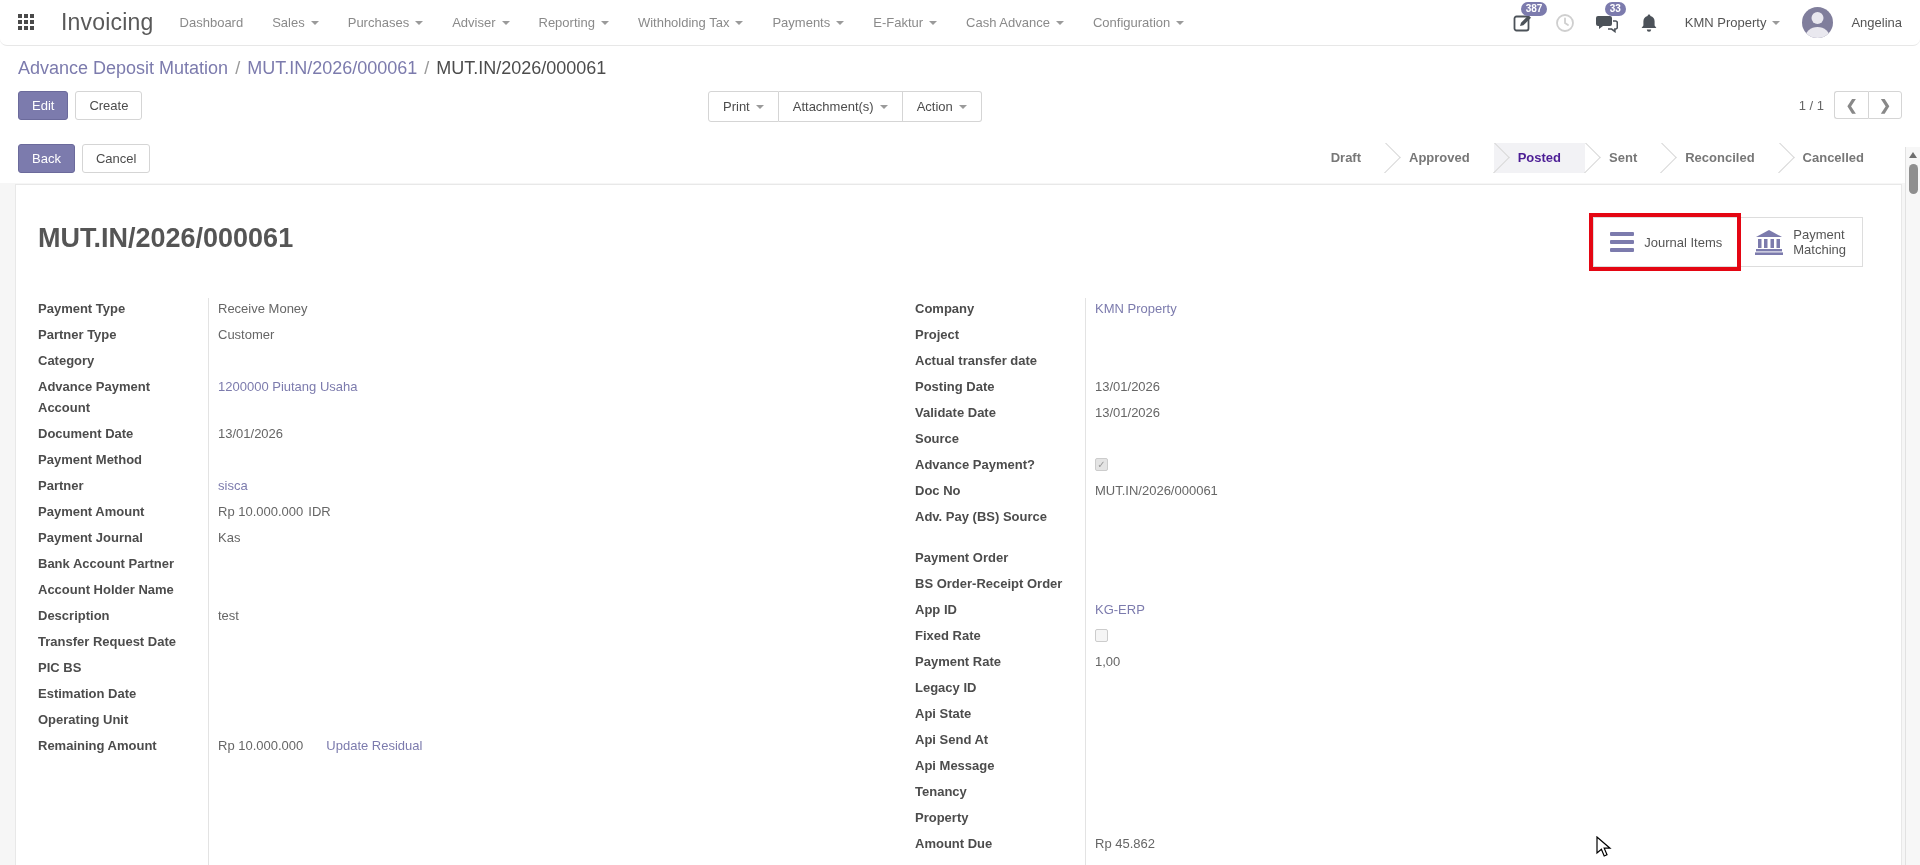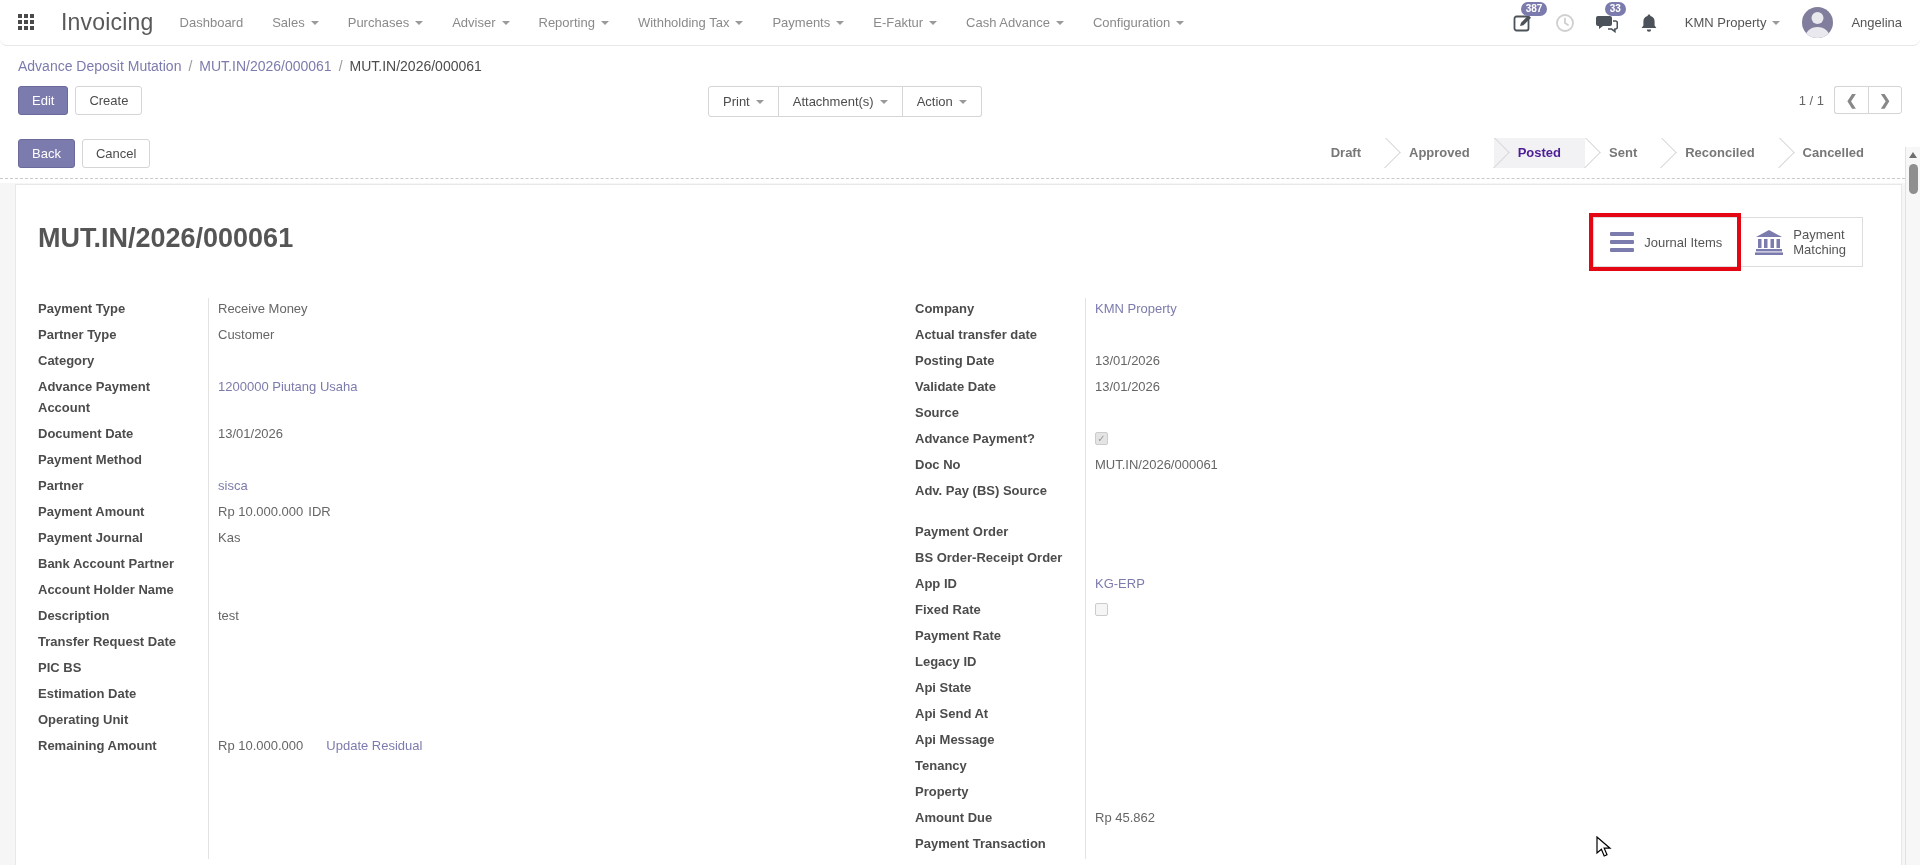--- a/index.html
+++ b/index.html
@@ -23,21 +23,21 @@
     justify-content:center; cursor:pointer; }
   .badge { position:absolute; top:-9px; left:10px; background:#7c7bad; color:#fff; font-size:10px;
     line-height:14px; padding:0 5px; border-radius:8px; font-weight:bold; }
   .company-switch { font-size:13px; color:#555; display:flex; align-items:center; cursor:pointer; margin-left:6px; }
   .avatar { width:31px; height:31px; border-radius:50%; background:#807e9c; overflow:hidden;
     display:flex; align-items:flex-end; justify-content:center; cursor:pointer; margin-left:4px; }
   .username { font-size:13px; color:#555; cursor:pointer; }
 
   
   .controlpanel { background:#fff; padding:12px 18px 0 18px; position:relative; }
-  .breadcrumb { font-size:14px; margin-bottom:12px; }
+  .breadcrumb { font-size:18px; margin-bottom:12px; }
   .breadcrumb a { color:#7c7bad; text-decoration:none; cursor:pointer; }
   .breadcrumb .sep { color:#999; margin:0 7px; }
   .breadcrumb .current { color:#4c4c4c; }
   .cp-buttons { display:flex; align-items:center; height:28px; margin-bottom:22px; position:relative; }
   .btn { font-size:13px; line-height:1; padding:7px 13px; border-radius:3px; border:1px solid #d5d5d5;
     background:#fff; color:#4c4c4c; cursor:pointer; font-family:inherit; }
   .btn-primary { background:#7c7bad; border-color:#6b6a9b; color:#fff; }
   .btn + .btn { margin-left:7px; }
   .center-group { position:absolute; left:690px; top:0; display:flex; }
   .group-btn { border:1px solid #d5d5d5; background:#fff; font-size:13px; color:#4c4c4c; padding:7px 14px;
@@ -371,20 +371,24 @@
         </div>
       </div>
     <div class="col">
         <div class="field-row">
           <div class="f-label">Company</div>
           <div class="f-value">
             <a class="link">KMN Property</a>
           </div>
         </div>
         <div class="field-row">
+          <div class="f-label">Project</div>
+          <div class="f-value"></div>
+        </div>
+        <div class="field-row">
           <div class="f-label">Actual transfer date</div>
           <div class="f-value"></div>
         </div>
         <div class="field-row">
           <div class="f-label">Posting Date</div>
           <div class="f-value">
             <span>13/01/2026</span>
           </div>
         </div>
         <div class="field-row">
@@ -428,20 +432,23 @@
           </div>
         </div>
         <div class="field-row">
           <div class="f-label">Fixed Rate</div>
           <div class="f-value">
             <span class="checkbox"></span>
           </div>
         </div>
         <div class="field-row">
           <div class="f-label">Payment Rate</div>
+          <div class="f-value">
+            <span>1,00</span>
+          </div>
         </div>
         <div class="field-row">
           <div class="f-label">Legacy ID</div>
           <div class="f-value"></div>
         </div>
         <div class="field-row">
           <div class="f-label">Api State</div>
           <div class="f-value"></div>
         </div>
         <div class="field-row">

